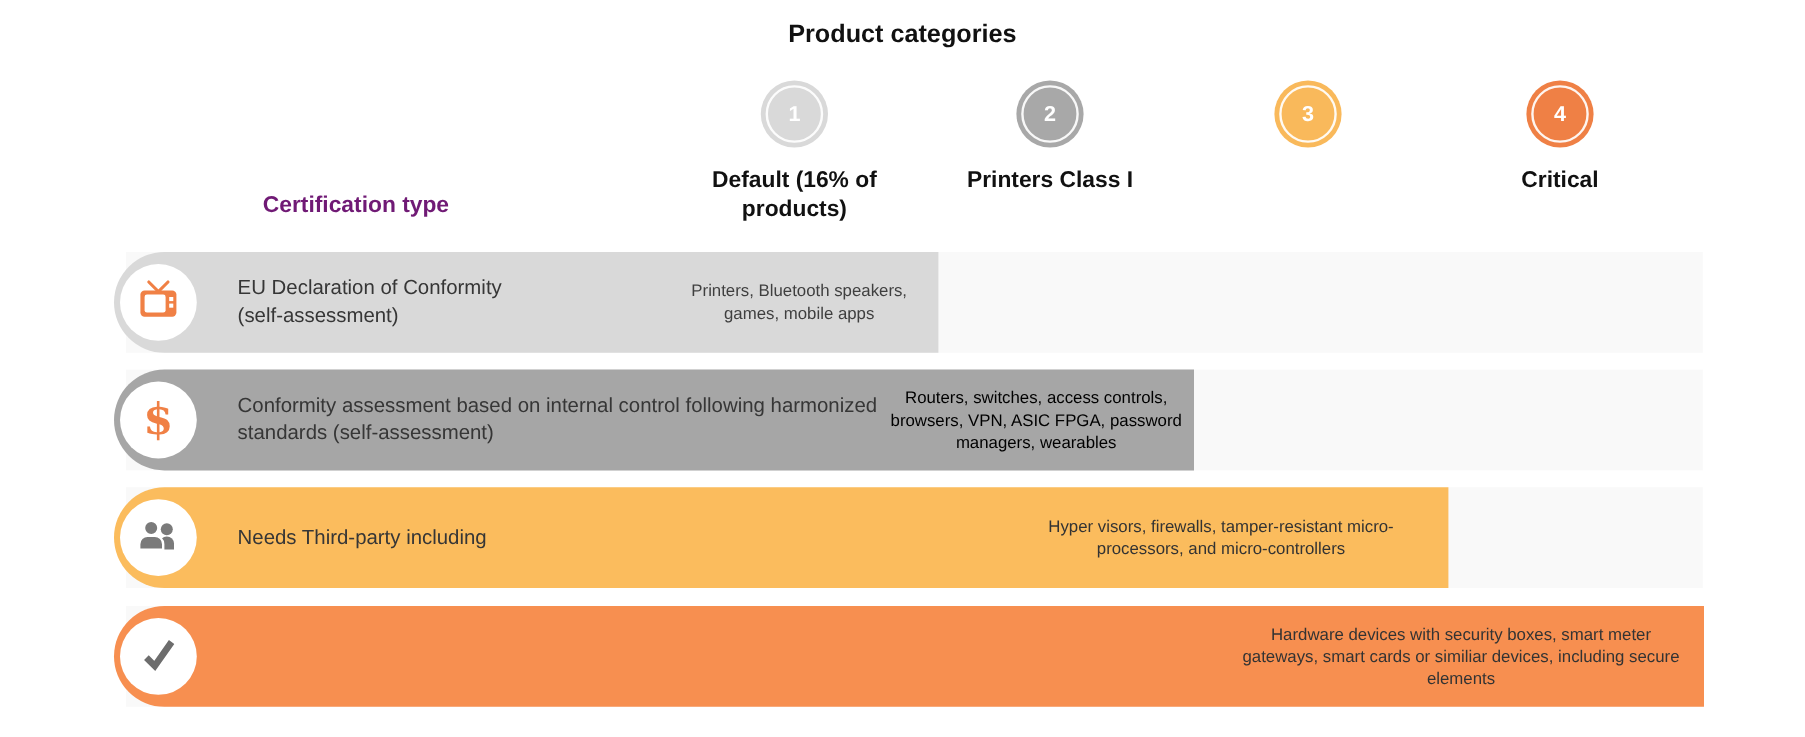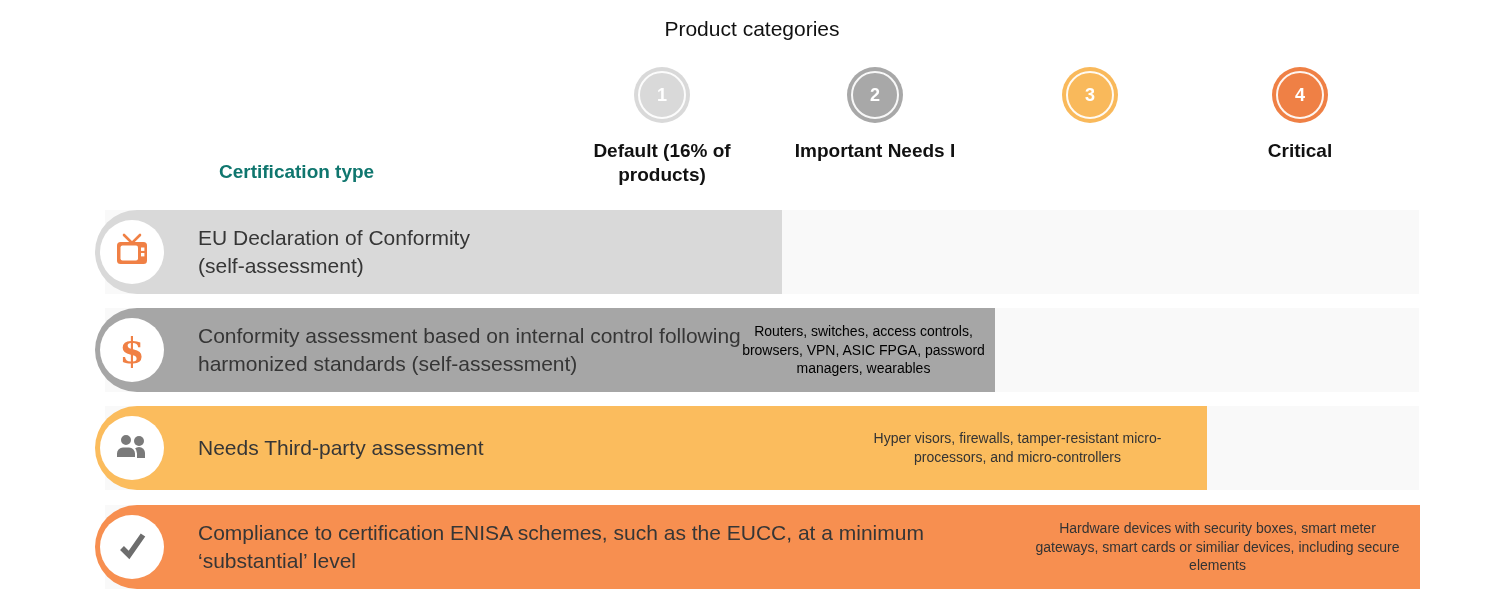--- a/index.html
+++ b/index.html
@@ -1,24 +1,24 @@
 <!DOCTYPE html>
 <html><head>
 <meta charset="utf-8">
 <style>
   * { margin:0; padding:0; box-sizing:border-box; }
   html,body { width:1504px; height:614px; background:#ffffff;
     font-family:"Liberation Sans", sans-serif; overflow:hidden; position:relative; }
   .stage { position:absolute; inset:0; width:1504px; height:614px; }
 
   .title { position:absolute; top:17px; left:0; width:1504px; text-align:center;
-    font-size:21px; font-weight:400; color:#111; }
+    font-size:21px; font-weight:700; color:#111; }
 
   .cert-type-header { position:absolute; top:161px; left:219px;
-    font-size:19px; font-weight:700; color:#0f766e; }
+    font-size:19px; font-weight:700; color:#701a75; }
 
   .cat-col { position:absolute; top:67px; width:220px; display:flex;
     flex-direction:column; align-items:center; }
   .cat-col.c1 { left:552px; } .cat-col.c2 { left:765px; }
   .cat-col.c3 { left:980px; } .cat-col.c4 { left:1190px; }
   .num-circle { position:relative; width:56px; height:56px; border-radius:50%;
     display:flex; align-items:center; justify-content:center;
     color:#fff; font-size:18px; font-weight:700; }
   .num-circle::after { content:""; position:absolute; inset:4px; border-radius:50%;
     border:2px solid rgba(255,255,255,0.92); }
@@ -38,21 +38,21 @@
   .bar.r2 { top:308px; width:900px;  background:#a6a6a6; }
   .bar.r3 { top:406px; width:1112px; background:#fbbc5d; }
   .bar.r4 { top:505px; width:1325px; background:#f78f50; }
 
   .icon-circle { position:absolute; left:5px; top:10px; width:64px; height:64px;
     border-radius:50%; background:#ffffff; display:flex; align-items:center;
     justify-content:center; }
   .dollar-glyph { font-family:"DejaVu Serif", serif; font-size:36px; font-weight:700;
     color:#f08045; line-height:1; }
 
-  .bar-label { font-size:21px; color:#363636; line-height:1.35; white-space:pre-line; }
+  .bar-label { font-size:17px; color:#363636; line-height:1.35; white-space:pre-line; }
   .r2 .bar-label { max-width:560px; }
   .r4 .bar-label { max-width:840px; }
 
   .examples { position:absolute; top:0; height:84px; display:flex; align-items:center;
     justify-content:center; text-align:center; font-size:14px; color:#3f3f3f;
     line-height:1.35; }
   .r1 .examples { right:16px; width:200px; }
   .r2 .examples { right:9px; width:245px; color:#000000; }
   .r3 .examples { right:32px; width:315px; color:#333; }
   .r4 .examples { right:15px; width:375px; color:#333; }
@@ -69,21 +69,21 @@
   <div class="cat-col c1">
     <div class="num-circle">
       <span>1</span>
     </div>
     <div class="cat-label">Default (16% of products)</div>
   </div>
   <div class="cat-col c2">
     <div class="num-circle">
       <span>2</span>
     </div>
-    <div class="cat-label">Important Needs I</div>
+    <div class="cat-label">Printers Class I</div>
   </div>
   <div class="cat-col c3">
     <div class="num-circle">
       <span>3</span>
     </div>
   </div>
   <div class="cat-col c4">
     <div class="num-circle">
       <span>4</span>
     </div>
@@ -102,20 +102,21 @@
           <path d="M12 3 L20 11 L28 3" fill="none" stroke="#f08045" stroke-width="2.6" stroke-linecap="round"></path>
           <rect x="5" y="10" width="30" height="22" rx="3.5" fill="#f08045"></rect>
           <rect x="8.5" y="13.5" width="17.5" height="15" rx="2" fill="#ffffff"></rect>
           <rect x="29" y="15.5" width="3.4" height="3.4" fill="#ffffff"></rect>
           <rect x="29" y="21" width="3.4" height="3.4" fill="#ffffff"></rect>
         </svg>
       </span>
     </div>
     <div class="bar-label">EU Declaration of Conformity
 (self-assessment)</div>
+    <div class="examples">Printers, Bluetooth speakers, games, mobile apps</div>
   </div>
 
   <div class="bar r2">
     <div class="icon-circle">
       <span class="dollar-glyph">$</span>
     </div>
     <div class="bar-label">Conformity assessment based on internal control following harmonized standards (self-assessment)</div>
     <div class="examples">Routers, switches, access controls, browsers, VPN, ASIC FPGA, password managers, wearables</div>
   </div>
 
@@ -123,29 +124,28 @@
     <div class="icon-circle">
       <span>
         <svg width="38" height="32" viewBox="0 0 38 32">
           <circle cx="26" cy="11" r="5" fill="#7a7a7a"></circle>
           <path d="M20 28 v-5 a6 6 0 0 1 6-6 a6 6 0 0 1 6 6 v5 z" fill="#7a7a7a"></path>
           <circle cx="13" cy="10" r="6" fill="#7a7a7a" stroke="#ffffff" stroke-width="2"></circle>
           <path d="M3 28 v-4.5 a7 7 0 0 1 7-7 h6 a7 7 0 0 1 7 7 V28 z" fill="#7a7a7a" stroke="#ffffff" stroke-width="2"></path>
         </svg>
       </span>
     </div>
-    <div class="bar-label">Needs Third-party assessment</div>
+    <div class="bar-label">Needs Third-party including</div>
     <div class="examples">Hyper visors, firewalls, tamper-resistant micro-processors, and micro-controllers</div>
   </div>
 
   <div class="bar r4">
     <div class="icon-circle">
       <span>
         <svg width="36" height="32" viewBox="0 0 36 32">
           <path d="M8 19 L15 26 L29 6" fill="none" stroke="#6d6d6d" stroke-width="5.5"></path>
         </svg>
       </span>
     </div>
-    <div class="bar-label">Compliance to certification ENISA schemes, such as the EUCC, at a minimum ‘substantial’ level</div>
     <div class="examples">Hardware devices with security boxes, smart meter gateways, smart cards or similiar devices, including secure elements</div>
   </div>
 
 </div>
 
 </body></html>

